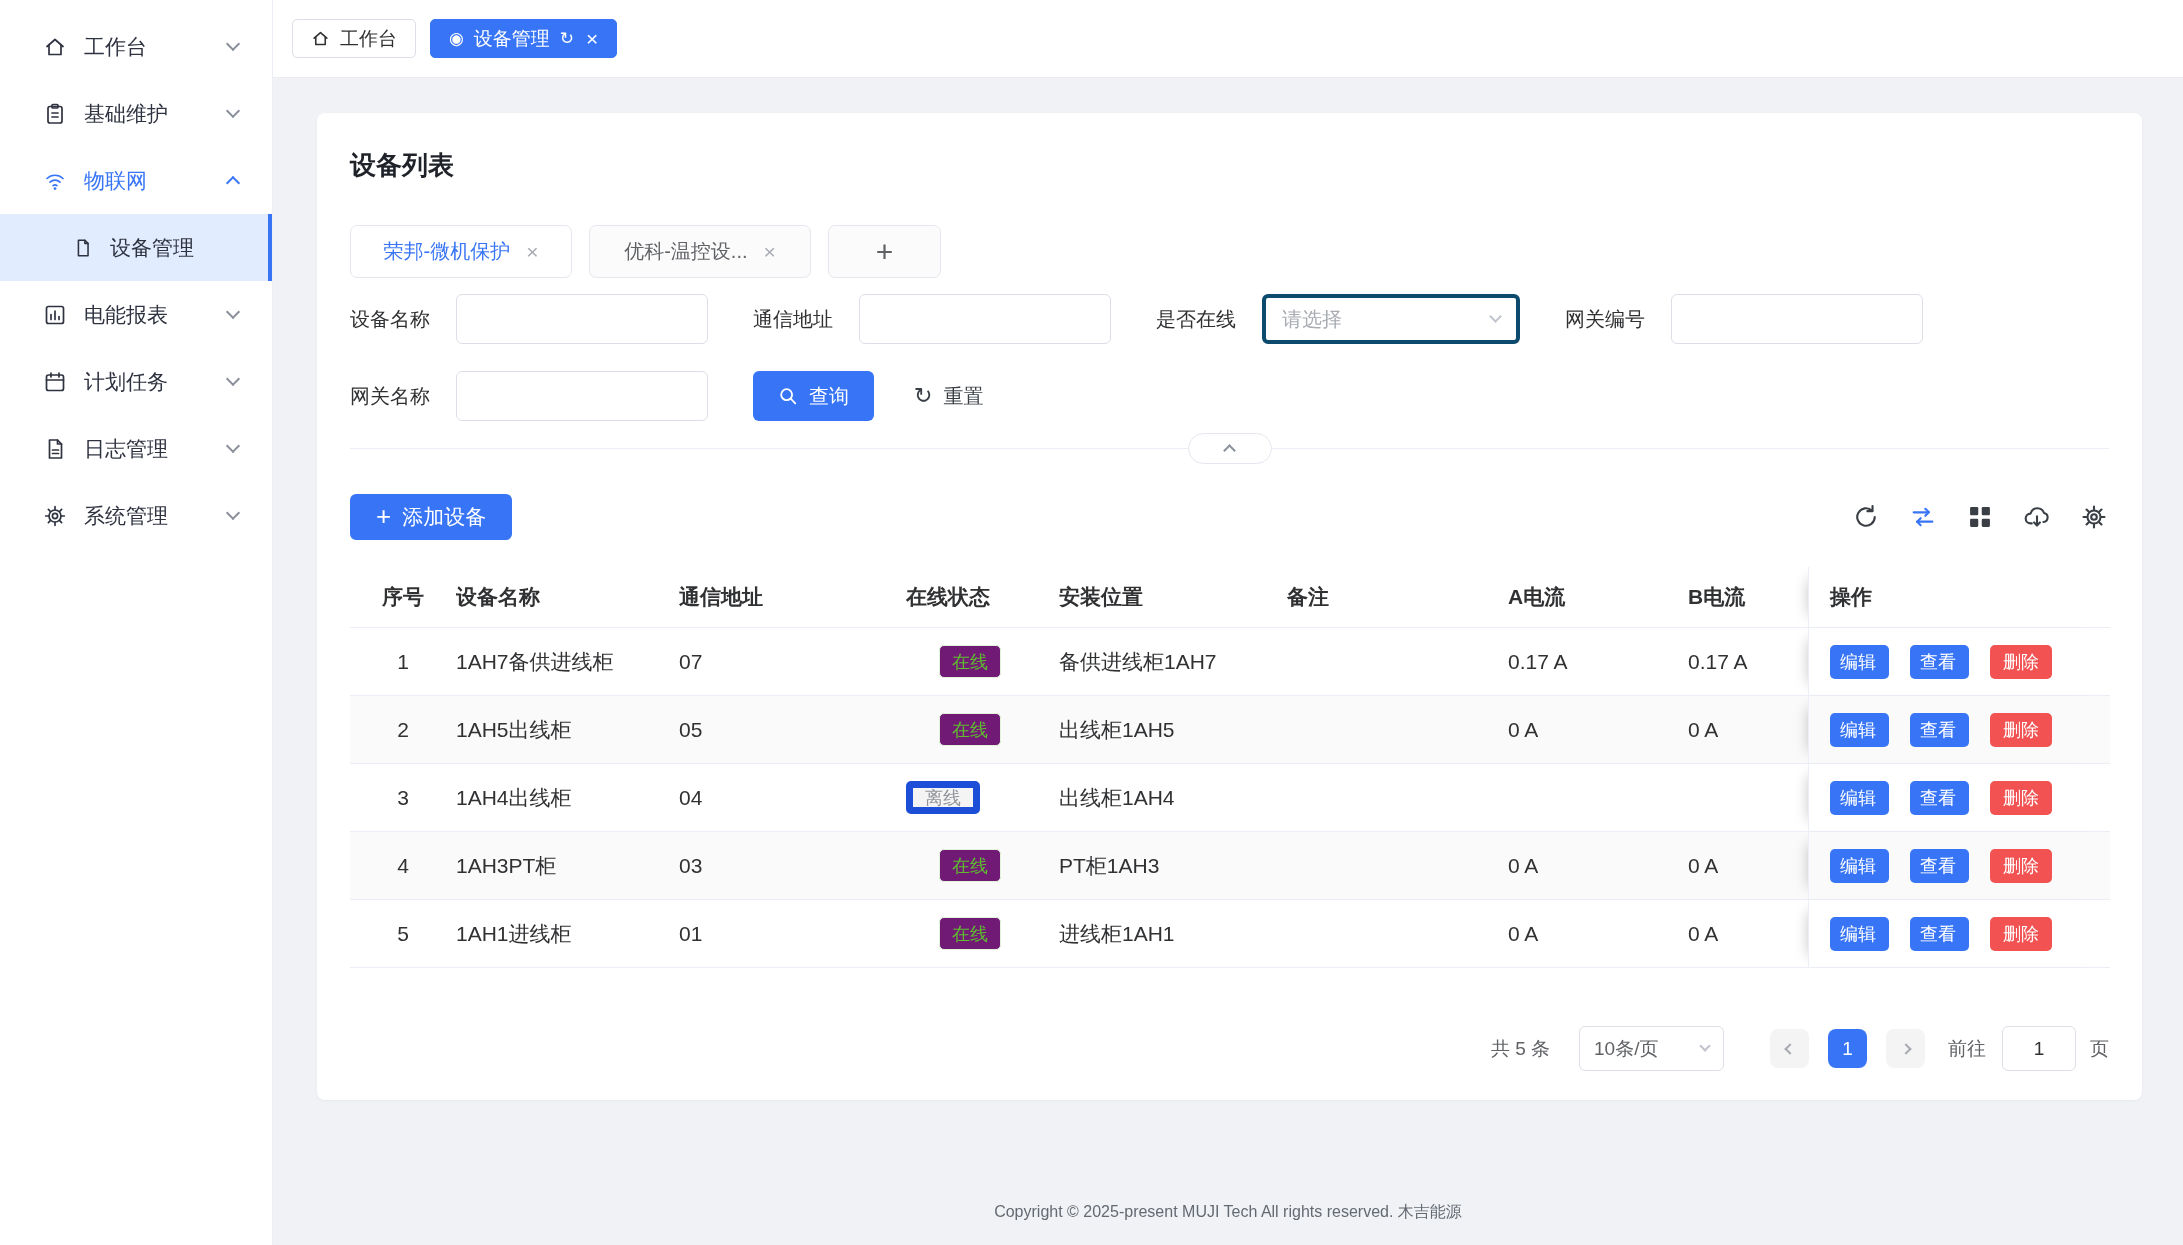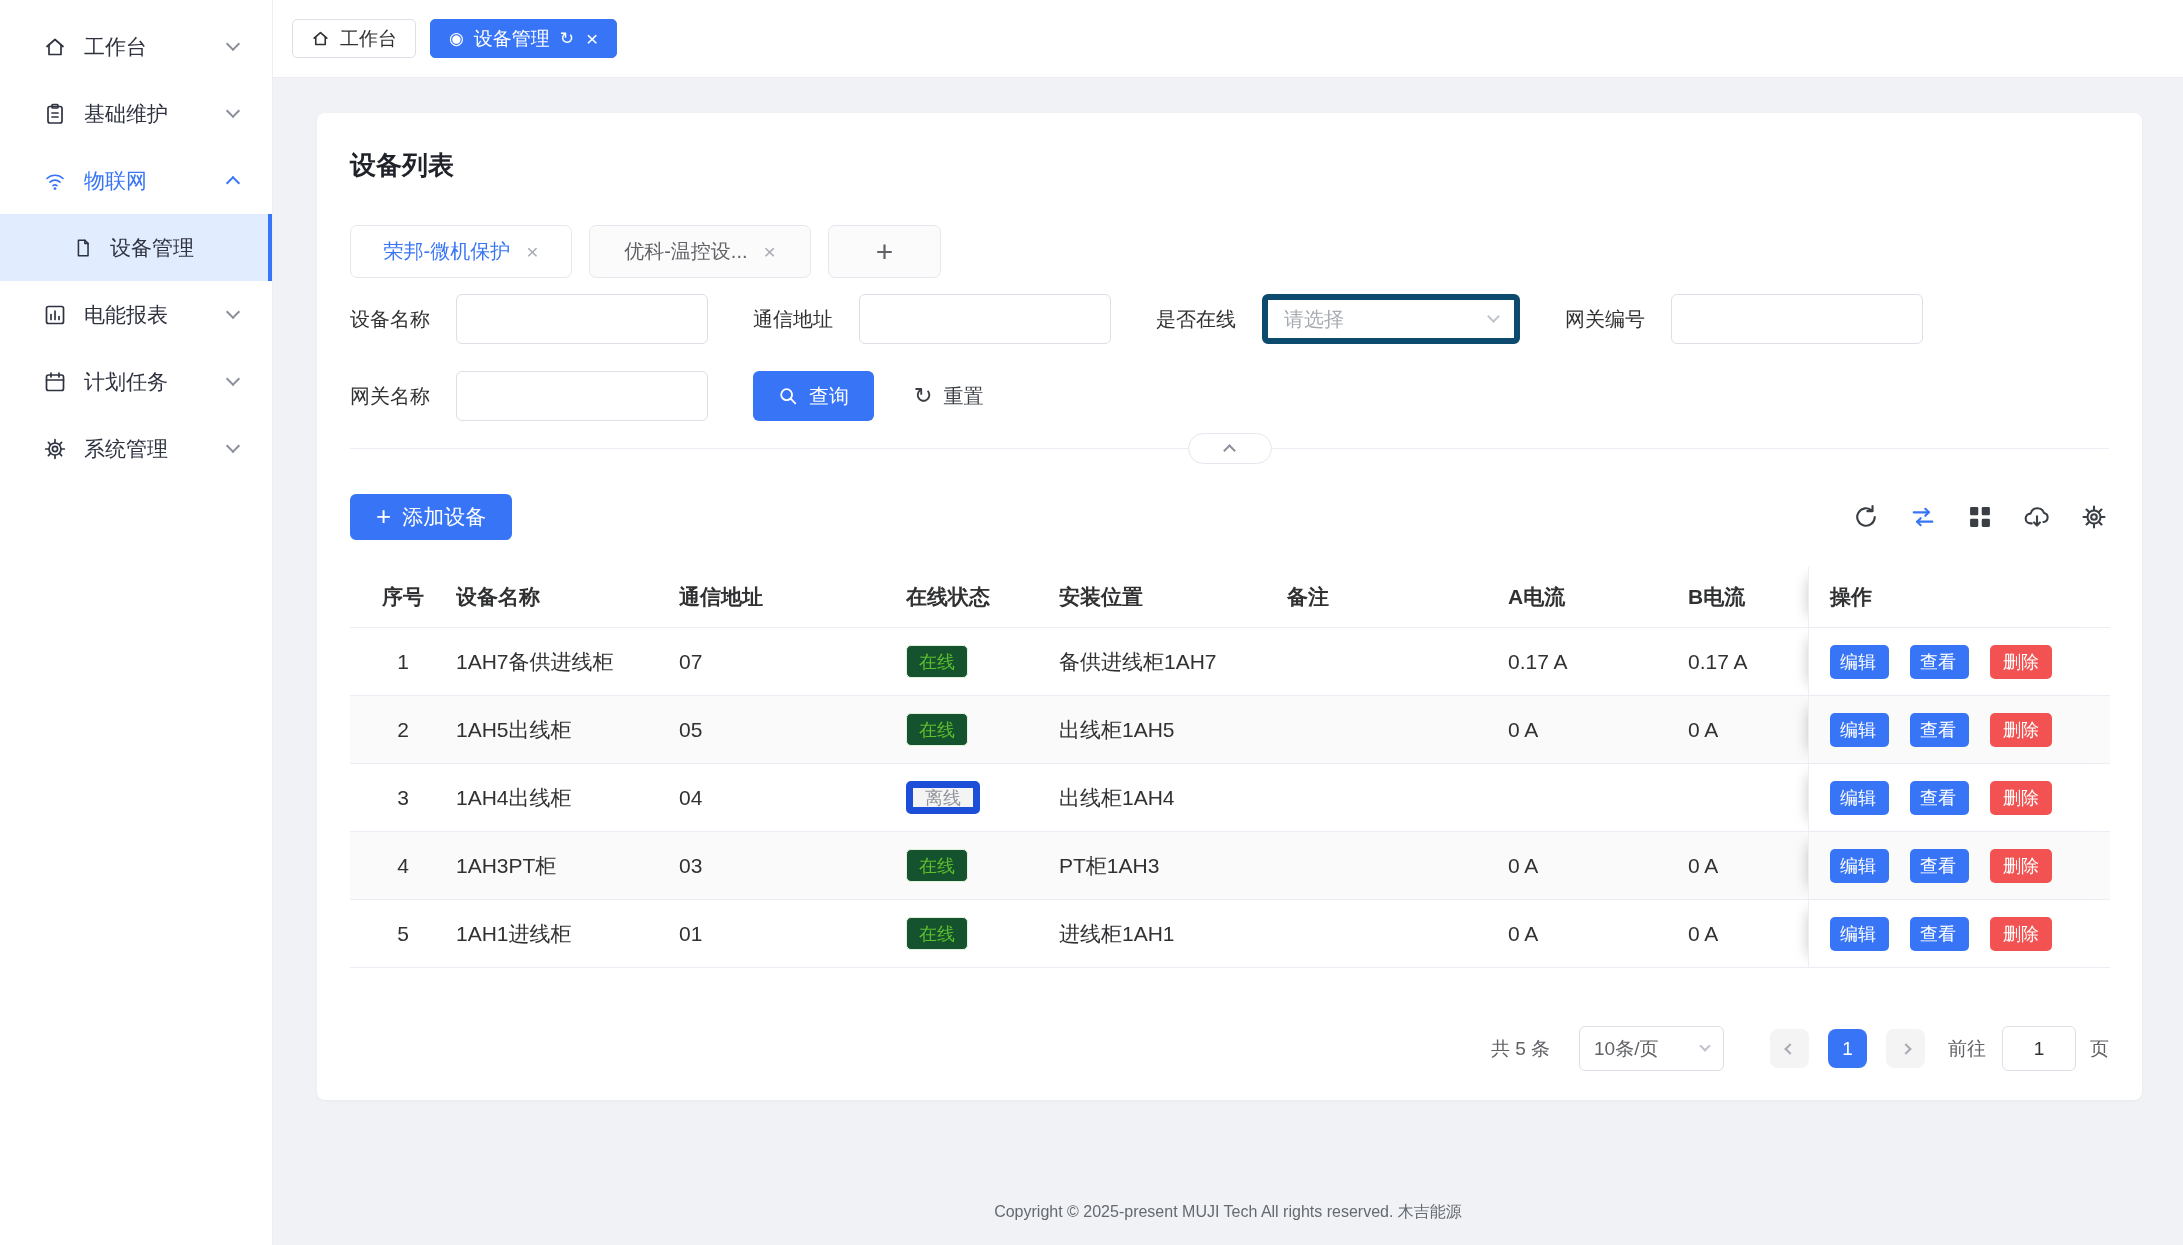--- a/index.html
+++ b/index.html
@@ -49,21 +49,21 @@
   .dtabs{display:flex;gap:17px;margin-bottom:16px;}
   .dtab{height:53px;min-width:222px;padding:0 24px;display:flex;align-items:center;justify-content:center;gap:16px;border:1px solid #e4e7ed;border-radius:7px;background:#fbfbfc;font-size:20px;color:#606266;cursor:pointer;}
   .dtab.active{background:#fff;color:var(--primary);}
   .dtab .dclose{color:#a8abb2;font-size:21px;}
   .dtab.add{min-width:113px;font-size:30px;color:#606266;}
   
   .frow{display:flex;align-items:center;margin-bottom:27px;}
   .fitem{display:flex;align-items:center;margin-right:45px;}
   .flabel{font-size:20px;color:#303133;margin-right:26px;white-space:nowrap;}
   .inp{width:252px;height:50px;border:1px solid #dcdfe6;border-radius:6px;background:#fff;font-size:20px;padding:0 16px;color:#303133;font-family:inherit;outline:none;}
-  .sel{width:258px;height:50px;border:6px solid #0c4a6e;border-radius:6px;background:#fff;display:flex;align-items:center;justify-content:space-between;padding:0 16px;cursor:pointer;}
+  .sel{width:258px;height:50px;border:4px solid #0c4a6e;border-radius:6px;background:#fff;display:flex;align-items:center;justify-content:space-between;padding:0 16px;cursor:pointer;}
   .sel .ph{font-size:20px;color:#a8abb2;}
   .sel .chev{width:9px;height:9px;border-color:#c0c4cc;}
   .btn{height:50px;border:none;border-radius:6px;display:inline-flex;align-items:center;gap:11px;font-size:20px;cursor:pointer;font-family:inherit;}
   .btn.primary{background:var(--primary);color:#fff;padding:0 25px;}
   .btn.plain{background:transparent;color:#3a3f45;padding:0 14px;}
   .btn .ricon{font-size:22px;line-height:1;}
   
   .divider{position:relative;border-top:1px solid #ebeef5;margin-top:27px;height:1px;}
   .col-pill{position:absolute;left:50%;top:-16px;transform:translateX(-50%);width:84px;height:31px;background:#fff;border:1px solid #e4e7ed;border-radius:16px;display:flex;align-items:center;justify-content:center;cursor:pointer;}
   .col-pill .chev{width:9px;height:9px;border-color:#8a8f99;}
@@ -84,21 +84,21 @@
   .c1{width:223px;}
   .c2{width:227px;}
   .c3{width:153px;}
   .c4{width:228px;}
   .c5{width:221px;}
   .c6{width:180px;}
   .c7{width:120px;}
   .c8{width:302px;padding-left:21px;position:relative;border-left:1px solid #ebeef5;box-shadow:-12px 0 14px -12px rgba(0,0,0,0.22);display:flex;align-items:center;gap:21px;height:100%;}
   .tbody .tr:nth-child(even){background:#fafafa;}
   .badge{display:inline-flex;align-items:center;height:33px;padding:0 12px;border-radius:5px;font-size:18px;}
-  .badge.ok{color:var(--success);background:#14532d;border:1px solid #e1f3d8;}
+  .badge.ok{color:var(--success);background:#701a75;border:1px solid #e1f3d8;margin-left:33px;}
   .badge.off{color:#909399;background:#f4f4f5;border:7px solid #1d4ed8;}
   .mini{height:34px;padding:0 13px;border:none;border-radius:5px;color:#fff;font-size:18px;cursor:pointer;font-family:inherit;white-space:nowrap;}
   .mini.primary{background:var(--primary);padding-left:10px;}
   .mini.danger{background:var(--danger);}
   
   .pager{display:flex;align-items:center;justify-content:flex-end;margin-top:58px;}
   .pg-total{font-size:19px;color:#606266;margin-right:29px;}
   .pg-size{width:145px;height:45px;border:1px solid #dcdfe6;border-radius:6px;display:flex;align-items:center;justify-content:space-between;padding:0 14px;font-size:19px;color:#606266;cursor:pointer;margin-right:46px;background:#fff;}
   .pg-size .chev{width:8px;height:8px;border-color:#c0c4cc;}
   .pg-btn{width:39px;height:39px;border-radius:8px;background:#f4f4f5;border:none;display:flex;align-items:center;justify-content:center;cursor:pointer;margin-right:19px;}
@@ -172,20 +172,32 @@
   <div class="side-item">
     <span class="sicon">
       <svg viewBox="0 0 24 24" fill="none" stroke="currentColor" stroke-width="1.7" stroke-linecap="round" stroke-linejoin="round">
           <rect x="3.5" y="5" width="17" height="15.5" rx="2"></rect>
           <path d="M3.5 10 H20.5"></path>
           <path d="M8 3 V7"></path>
           <path d="M16 3 V7"></path>
         </svg>
     </span>
     <span class="slabel">计划任务</span>
+    <span class="chev down"></span>
+  </div>
+  <div class="side-item">
+    <span class="sicon">
+      <svg viewBox="0 0 24 24" fill="none" stroke="currentColor" stroke-width="1.7" stroke-linecap="round" stroke-linejoin="round">
+          <path d="M6.5 3 H14.5 L18.5 7 V21 H6.5 Z"></path>
+          <path d="M14.5 3 V7 H18.5"></path>
+          <path d="M9.5 13 H15.5"></path>
+          <path d="M9.5 16.5 H15.5"></path>
+        </svg>
+    </span>
+    <span class="slabel">日志管理</span>
     <span class="chev down"></span>
   </div>
   <div class="side-item">
     <span class="sicon">
       <svg viewBox="0 0 24 24" fill="none" stroke="currentColor" stroke-width="1.7" stroke-linecap="round" stroke-linejoin="round">
           <circle cx="12" cy="12" r="6"></circle>
           <circle cx="12" cy="12" r="2.6"></circle>
           <path d="M18.3 12 H21.3 M16.45 16.45 L18.6 18.6 M12 18.3 V21.3 M7.55 16.45 L5.4 18.6 M5.7 12 H2.7 M7.55 7.55 L5.4 5.4 M12 5.7 V2.7 M16.45 7.55 L18.6 5.4"></path>
         </svg>
     </span>

